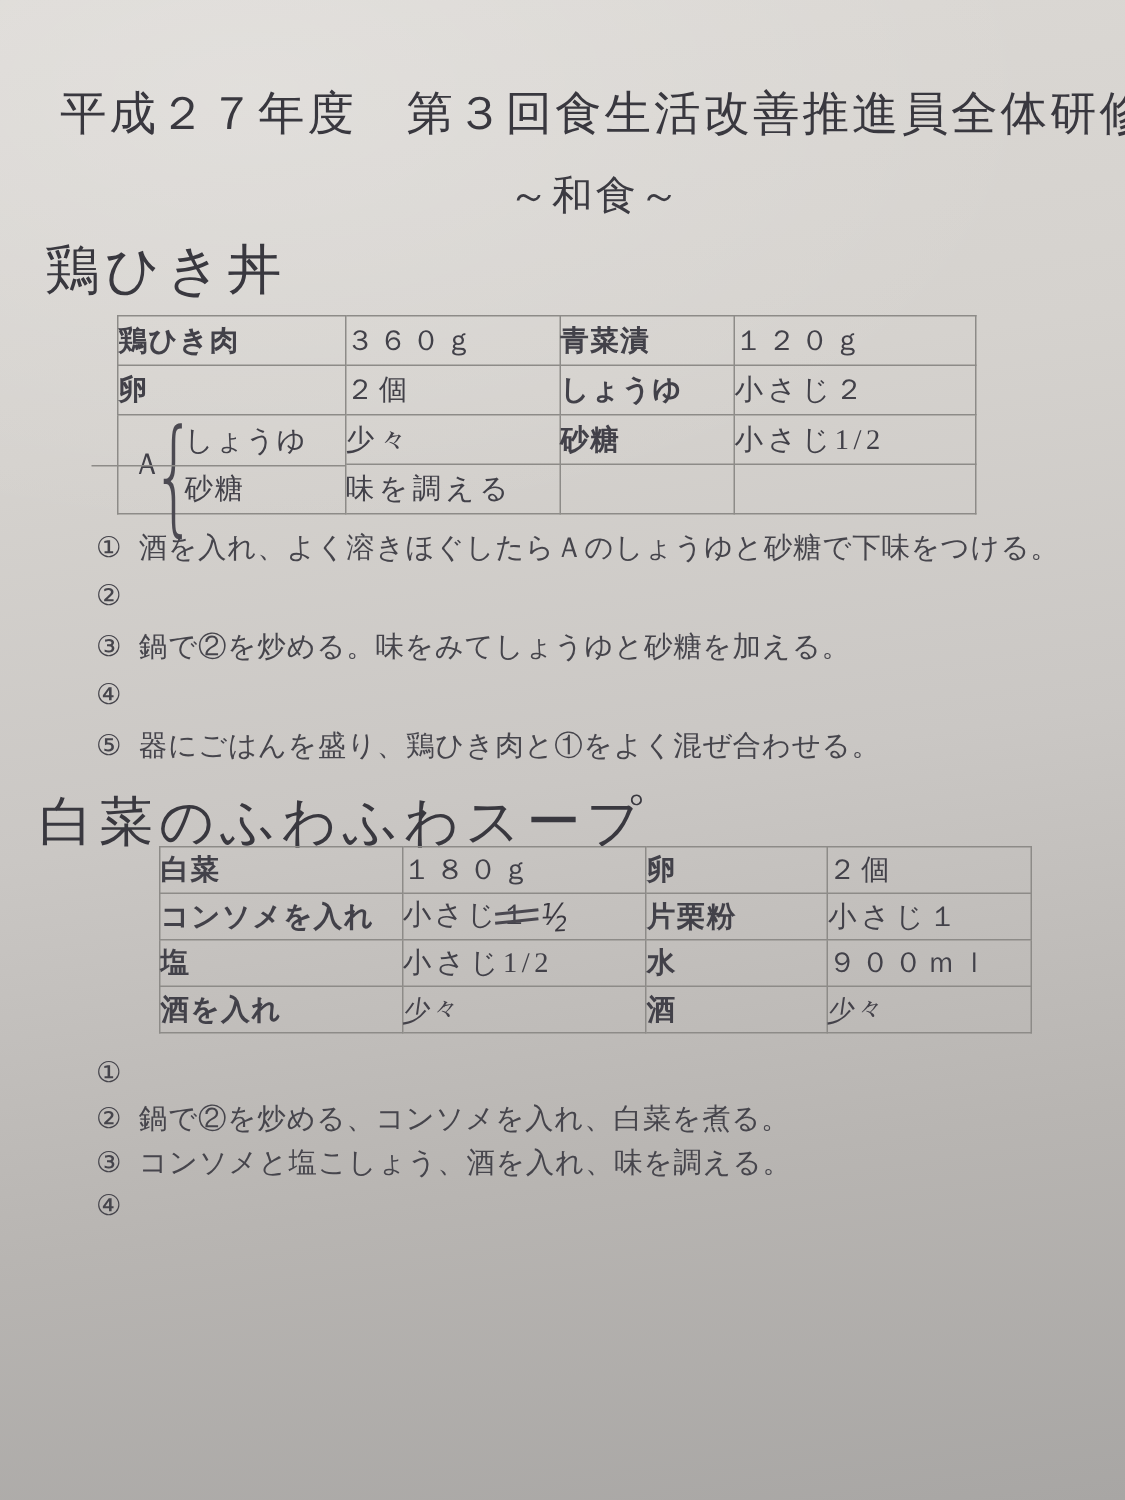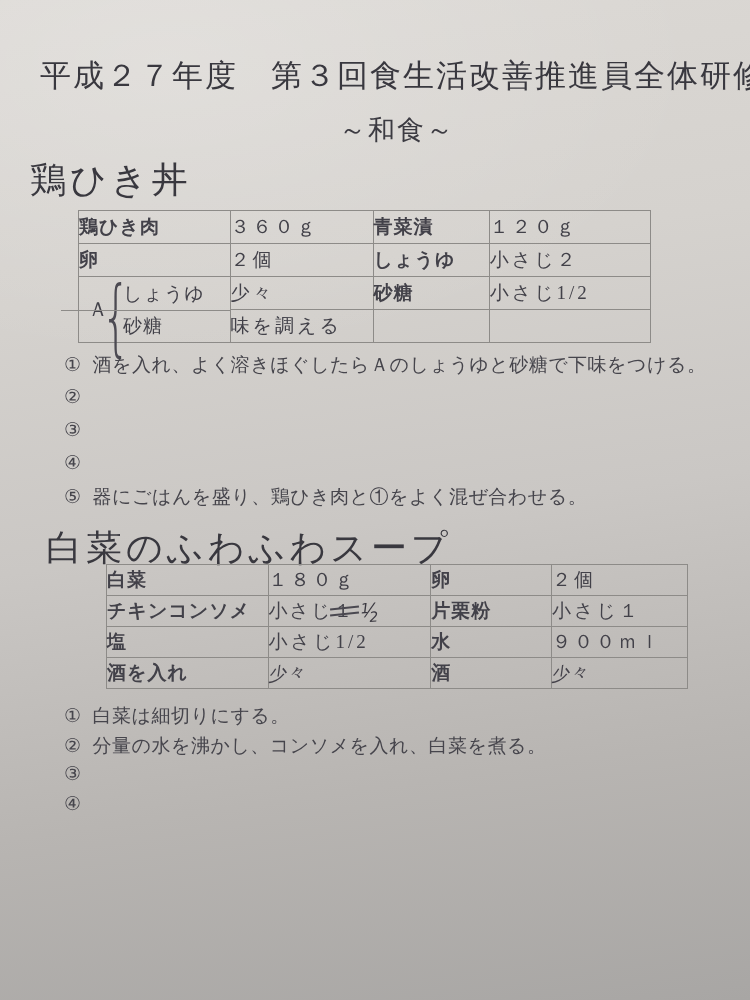--- a/index.html
+++ b/index.html
@@ -16,21 +16,21 @@
     position:absolute;top:55px;left:40px;right:10px;
     text-align:center;font-size:31px;letter-spacing:2px;color:#39383f;
     white-space:nowrap;
   }
   .doc-subtitle{
     position:absolute;top:112px;left:0;right:0;text-align:center;
     font-size:27px;letter-spacing:2px;color:#3c3b42;transform:translateX(22px);
   }
   .recipe-title{position:absolute;font-size:36px;letter-spacing:4px;color:#39383f;}
   #r1-title{left:30px;top:156px;}
-  #r2-title{left:46px;top:524px;}
+  #r2-title{left:26px;top:524px;}
 
   table.ing{
     position:absolute;border-collapse:collapse;table-layout:fixed;
     font-size:19px;color:#424149;
   }
   table.ing td{
     border:1px solid #8d8b88;padding:0;height:32px;vertical-align:middle;
     overflow:visible;
   }
   #table2 td{height:30px;}
@@ -140,20 +140,21 @@
   <div class="steps" id="steps1">
     <div class="step">
       <span class="step-num">①</span>
       <span>酒を入れ、よく溶きほぐしたらＡのしょうゆと砂糖で下味をつける。</span>
     </div>
     <div class="step">
       <span class="step-num">②</span>
     </div>
     <div class="step">
       <span class="step-num">③</span>
+      <span>鍋で②を炒める。味をみてしょうゆと砂糖を加える。</span>
     </div>
     <div class="step">
       <span class="step-num">④</span>
     </div>
     <div class="step">
       <span class="step-num">⑤</span>
       <span>器にごはんを盛り、鶏ひき肉と①をよく混ぜ合わせる。</span>
     </div>
   </div>
 
@@ -167,21 +168,21 @@
         <col style="width:23.4%">
     </colgroup>
     <tbody>
         <tr>
       <td class="name">白菜</td>
       <td class="amt">１８０ｇ</td>
       <td class="name">卵</td>
       <td class="amt">２個</td>
     </tr>
     <tr>
-      <td class="name">チキンコンソメ</td>
+      <td class="name">コンソメを入れ</td>
       <td class="amt">
         <span class="corr-printed">小さじ</span><span class="struck">１</span><span class="hw"><sup>1</sup><span class="slash">⁄</span><sub>2</sub></span>
       </td>
       <td class="name">片栗粉</td>
       <td class="amt">小さじ１</td>
     </tr>
     <tr>
       <td class="name">塩</td>
       <td class="amt">小さじ1/2</td>
       <td class="name">水</td>
@@ -192,27 +193,27 @@
       <td class="amt"><span class="hand-amt">少々</span></td>
       <td class="name">酒</td>
       <td class="amt-left"><span class="hand-amt">少々</span></td>
     </tr>
   </tbody>
     </table>
 
   <div class="steps" id="steps2">
     <div class="step">
       <span class="step-num">①</span>
-      <span>白菜は細切りにする。</span>
     </div>
     <div class="step">
       <span class="step-num">②</span>
-      <span>分量の水を沸かし、コンソメを入れ、白菜を煮る。</span>
+      <span>鍋で②を炒める、コンソメを入れ、白菜を煮る。</span>
     </div>
     <div class="step">
       <span class="step-num">③</span>
+      <span>コンソメと塩こしょう、酒を入れ、味を調える。</span>
     </div>
     <div class="step">
       <span class="step-num">④</span>
     </div>
   </div>
 
 </div>
 
 </body></html>

